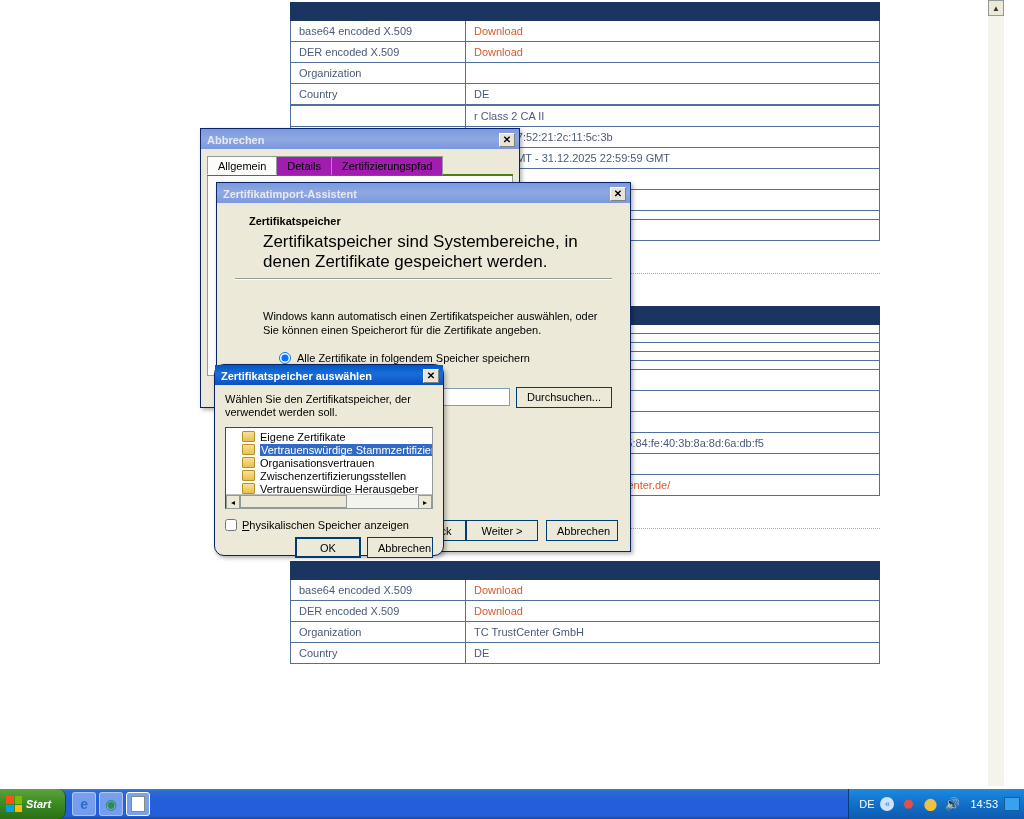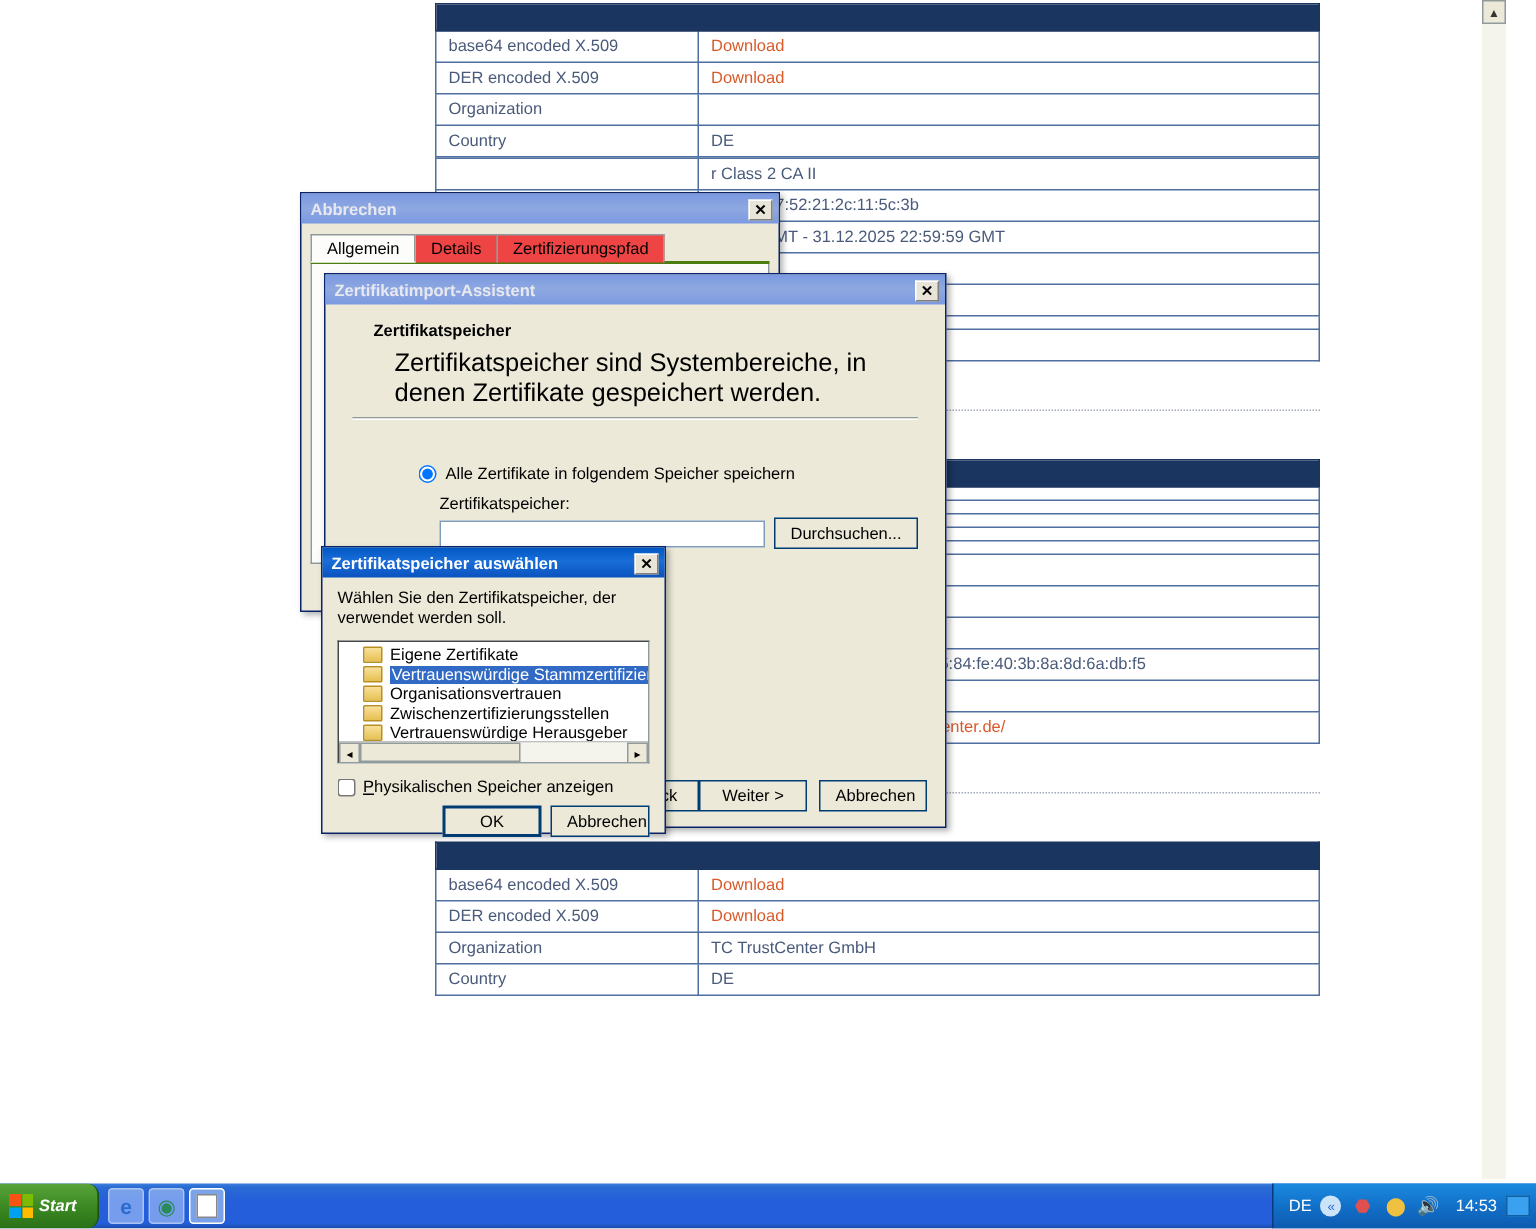--- a/index.html
+++ b/index.html
@@ -21,21 +21,21 @@
   
   .win-dialog { position: absolute; background: #ece9d8; border: 1px solid #0a246a; box-shadow: 2px 2px 4px rgba(0,0,0,0.3); }
   .win-dialog .titlebar { height: 20px; background: linear-gradient(to bottom, #0058c4 0%, #1a6ed8 45%, #0a52bf 100%); color: #fff; font-weight: bold; font-size: 11px; padding: 3px 4px 2px 6px; display: flex; align-items: center; justify-content: space-between; }
   .win-dialog .titlebar.inactive { background: linear-gradient(to bottom, #7b99e1 0%, #8ea8e0 50%, #7b99e1 100%); color: #e8e8f0; }
   .win-dialog .close-btn { width: 16px; height: 14px; background: #e8e4d8; border: 1px solid #fff; border-right-color: #808080; border-bottom-color: #808080; display: flex; align-items: center; justify-content: center; color: #000; font-weight: bold; font-size: 10px; cursor: pointer; }
   
   
   .dlg-cert { left: 200px; top: 128px; width: 320px; height: 280px; }
   .dlg-cert .body { padding: 6px; }
   .tabs { display: flex; gap: 0; border-bottom: 2px solid #4d7c0f; }
-  .tab { padding: 3px 10px 2px; border: 1px solid #919b9c; border-bottom: none; background: #ef4444; font-size: 11px; cursor: pointer; position: relative; top: 1px; margin-right: -1px; }
+  .tab { padding: 3px 10px 2px; border: 1px solid #919b9c; border-bottom: none; background: #a21caf; font-size: 11px; cursor: pointer; position: relative; top: 1px; margin-right: -1px; }
   .tab.active { background: #fcfcfa; border-bottom: 1px solid #fcfcfa; z-index: 1; }
   .tab-panel { border: 1px solid #919b9c; border-top: none; background: #fcfcfa; height: 200px; }
   
   
   .dlg-wizard { left: 216px; top: 182px; width: 415px; height: 370px; }
   .dlg-wizard .body { padding: 12px 18px 10px; }
   .wiz-heading { font-weight: bold; font-size: 11px; margin-left: 14px; }
   .wiz-sub { font-size: 17px; margin: 5px 0 6px 28px; }
   .wiz-rule { border-top: 1px solid #919b9c; border-bottom: 1px solid #fff; margin: 2px 0 30px; }
   .wiz-para { font-size: 11px; margin: 0 0 14px 28px; line-height: 1.25; }
@@ -43,21 +43,21 @@
   .radio-row input { width: 12px; height: 12px; }
   .wiz-label { font-size: 11px; margin: 8px 0 3px 58px; }
   .wiz-input-row { display: flex; align-items: center; gap: 6px; margin-left: 58px; }
   .wiz-input { width: 220px; height: 18px; border: 1px solid #7f9db9; background: #fff; font-size: 11px; padding: 1px 3px; }
   .win-btn { height: 21px; padding: 0 10px; background: #ece9d8; border: 1px solid #003c74; font-size: 11px; cursor: pointer; }
   .wiz-buttons { position: absolute; bottom: 10px; right: 12px; display: flex; gap: 0; }
   .wiz-buttons .win-btn { width: 72px; }
   .wiz-buttons .gap { width: 8px; }
   
   
-  .dlg-store { left: 214px; top: 364px; width: 230px; height: 192px; }
+  .dlg-store { left: 214px; top: 364px; width: 230px; height: 192px; border-radius: 10px; }
   .dlg-store .body { padding: 8px 10px 8px; }
   .store-prompt { font-size: 11px; margin-bottom: 8px; line-height: 1.2; }
   .tree-box { border: 1px inset #919b9c; background: #fff; height: 82px; overflow: hidden; position: relative; font-size: 11px; }
   .tree-inner { padding: 2px 0 2px 2px; width: 216px; }
   .tree-item { display: flex; align-items: center; gap: 2px; padding: 0 12px 0 14px; height: 13px; white-space: nowrap; }
   .folder-icon { width: 13px; height: 11px; background: linear-gradient(#f8e09a, #e6c050); border: 1px solid #b89020; border-radius: 1px; margin-right: 3px; flex: 0 0 auto; }
   .tree-item.selected span.txt { background: #316ac5; color: #fff; padding: 0 1px; }
   .tree-hscroll { position: absolute; bottom: 0; left: 0; right: 0; height: 14px; background: #ece9d8; display: flex; border-top: 1px solid #c0c0c0; }
   .tree-hscroll .harrow { width: 14px; height: 14px; background: #ece9d8; border: 1px solid #919b9c; display: flex; align-items: center; justify-content: center; font-size: 8px; }
   .tree-hscroll .htrack { flex: 1; background: #f4f3ec; position: relative; }
@@ -256,20 +256,21 @@
   <div class="titlebar inactive">
     <span>Zertifikatimport-Assistent</span>
     <div class="close-btn">
         <span>✕</span>
       </div>
   </div>
   <div class="body">
     <div class="wiz-heading">Zertifikatspeicher</div>
     <div class="wiz-sub">Zertifikatspeicher sind Systembereiche, in denen Zertifikate gespeichert werden.</div>
     <div class="wiz-rule"></div>
+    <div class="wiz-para">Windows kann automatisch einen Zertifikatspeicher auswählen, oder Sie können einen Speicherort für die Zertifikate angeben.</div>
     <label class="radio-row">
       <input type="radio" name="store" checked="" style="">
       <span>Alle Zertifikate in folgendem Speicher speichern</span>
     </label>
     <div class="wiz-label">Zertifikatspeicher:</div>
     <div class="wiz-input-row">
       <input class="wiz-input" type="text" value="" style="">
       <button class="win-btn">Durchsuchen...</button>
     </div>
     <div class="wiz-buttons">

